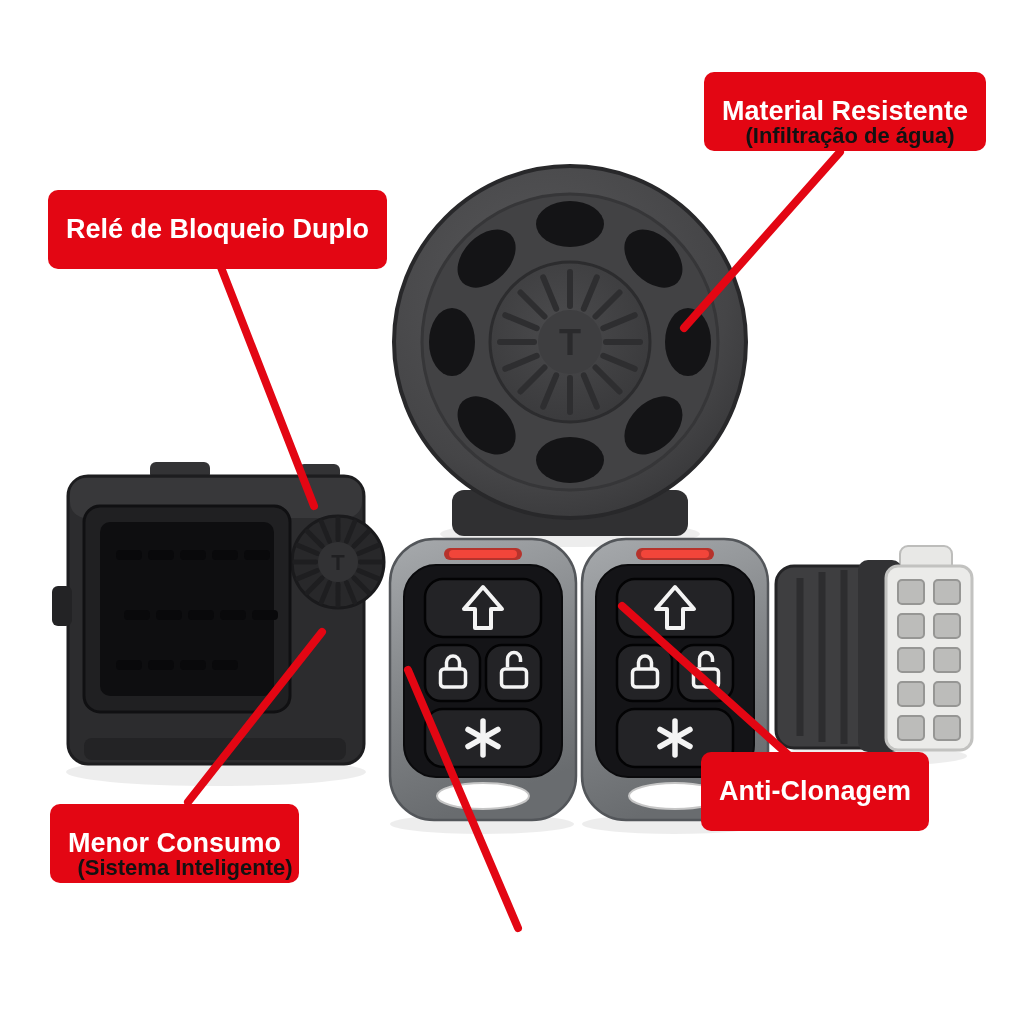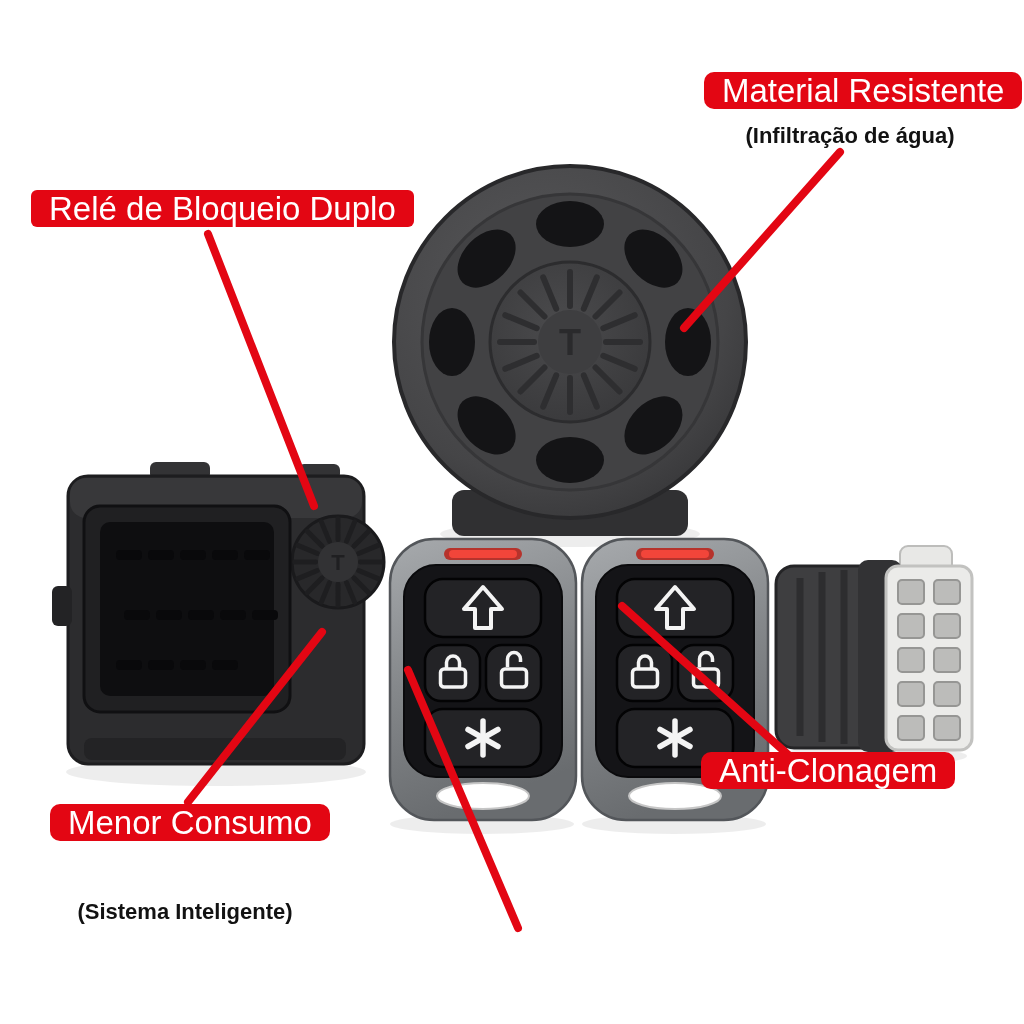--- a/index.html
+++ b/index.html
@@ -3,22 +3,22 @@
 <meta charset="utf-8">
 <style>
   * { margin:0; padding:0; box-sizing:border-box; }
   :root { --accent:#e30613; }
   html,body { background:#ffffff; }
   body { width:1024px; height:1024px; font-family:"Liberation Sans", sans-serif; }
   .stage { position:relative; width:1024px; height:1024px; background:#ffffff; overflow:hidden; }
   .scene { position:absolute; left:0; top:0; width:1024px; height:1024px; }
   .pill {
     position:absolute; background:var(--accent); color:#ffffff;
-    font-weight:normal; font-size:33px; line-height:1;
-    padding:2px 18px; border-radius:10px; white-space:nowrap; z-index:5;
+    font-weight:bold; font-size:27px; line-height:1;
+    padding:26px 18px; border-radius:10px; white-space:nowrap; z-index:5;
   }
   .subtitle {
     position:absolute; color:#121212; font-weight:600; font-size:22px;
     line-height:1.1; text-align:center; white-space:nowrap; z-index:5;
   }
 </style>
 </head>
 <body>
 
 <div class="stage">
@@ -155,21 +155,21 @@
       <line x1="208" y1="234" x2="314" y2="506"></line>
       <line x1="322" y1="632" x2="188" y2="802"></line>
       <line x1="622" y1="606" x2="794" y2="760"></line>
       <line x1="408" y1="670" x2="518" y2="928"></line>
     </g>
   </svg>
 
   <div class="pill" style="left:704px; top:72px;">Material Resistente</div>
   <div class="subtitle" style="left:700px; top:124px; width:300px;">(Infiltração de água)</div>
 
-  <div class="pill" style="left:31px; top:190px;border-radius:6px;">Relé de Bloqueio Duplo</div>
+  <div class="pill" style="left:48px; top:190px;">Relé de Bloqueio Duplo</div>
 
   <div class="pill" style="left:50px; top:804px;">Menor Consumo</div>
-  <div class="subtitle" style="left:40px; top:856px; width:290px;margin-top:44px;">(Sistema Inteligente)</div>
+  <div class="subtitle" style="left:40px; top:856px; width:290px;">(Sistema Inteligente)</div>
 
   <div class="pill" style="left:701px; top:752px;">Anti-Clonagem</div>
 
 
 </div>
 
 </body></html>

